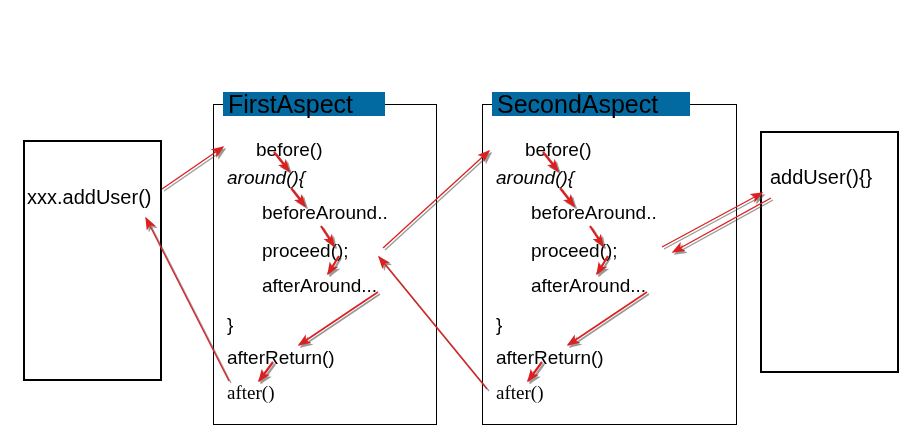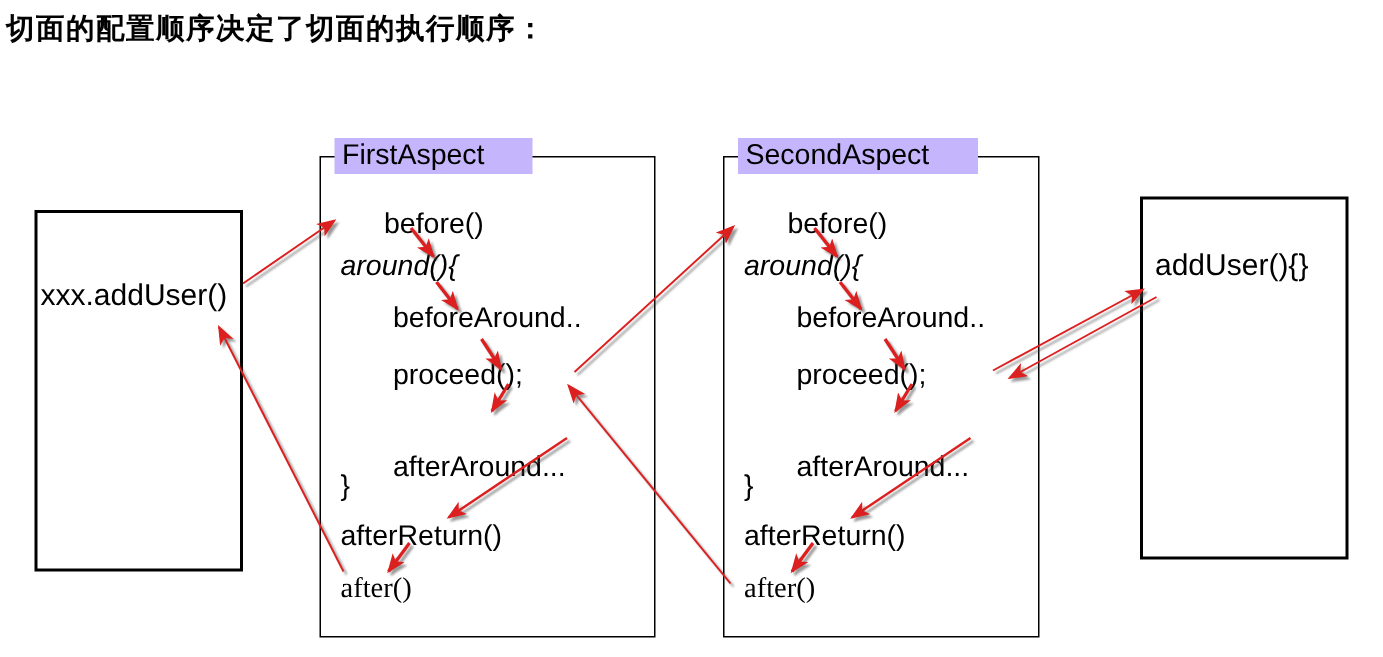--- a/index.html
+++ b/index.html
@@ -11,43 +11,42 @@
   .page-title{
     position:absolute;left:4px;top:6px;font-size:19px;font-weight:600;
     letter-spacing:1px;white-space:nowrap;
   }
   .box{position:absolute;background:#fff;box-sizing:border-box;}
   .plain-box{border:2px solid #000;}
   .aspect-box{border:1.5px solid #000;}
   #call-box{left:23px;top:140px;width:139px;height:241px;padding-left:46px;}
   #target-box{left:760px;top:131px;width:139px;height:242px;text-align:right;}
   #first-aspect{left:213px;top:104px;width:224px;height:321px;}
-  #second-aspect{left:482px;top:104px;width:211px;height:321px;}
+  #second-aspect{left:482px;top:104px;width:255px;height:321px;}
   .box-label{position:absolute;font-size:20px;white-space:nowrap;}
   #call-box .box-label{left:2px;top:44px;}
   #target-box .box-label{left:8px;top:33px;}
   .aspect-title{
-    position:absolute;top:-13px;left:9px;background:#c4b5fd;
-    padding:0 32px 0 5px;font-size:19px;white-space:nowrap;line-height:24px;
+    position:absolute;top:-13px;left:9px;background:#0369a1;
+    padding:0 32px 0 5px;font-size:25px;white-space:nowrap;line-height:24px;
   }
   .row{position:absolute;left:13px;font-size:19px;line-height:24px;white-space:nowrap;}
   .row.indent{left:48px;}
   .r0{top:33px;margin-left:29px;} .r1{top:61px;font-style:italic;} .r2{top:96px;} .r3{top:134px;}
-  .r4{top:169px;margin-top:26px;} .r5{top:208px;} .r6{top:241px;text-align:center;} .r7{top:276px;font-family:Liberation Serif, serif;}
+  .r4{top:169px;} .r5{top:208px;} .r6{top:241px;text-align:center;} .r7{top:276px;font-family:Liberation Serif, serif;}
   #arrow-layer{
     position:absolute;left:0;top:0;width:922px;height:438px;pointer-events:none;
     filter:drop-shadow(2px 2px 0.6px rgba(70,70,70,0.55));
   }
 </style>
 </head>
 <body>
 
 <div id="stage">
 
-  <div class="page-title">切面的配置顺序决定了切面的执行顺序：</div>
 
   <div class="box plain-box" id="call-box">
     <span class="box-label">xxx.addUser()</span>
   </div>
 
   <div class="box aspect-box" id="first-aspect">
     <span class="aspect-title">FirstAspect</span>
     <div class="row r0">before()</div>
     <div class="row r1">around(){</div>
     <div class="row r2 indent">beforeAround..</div>

